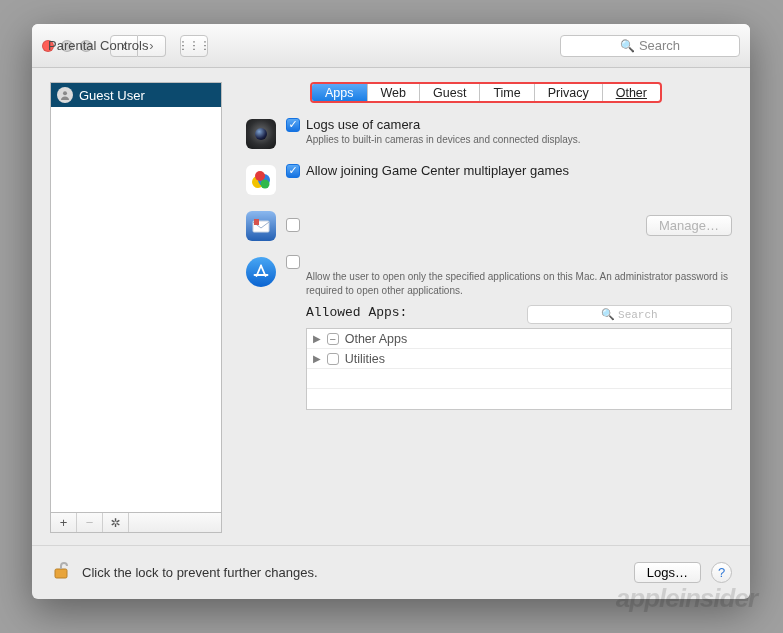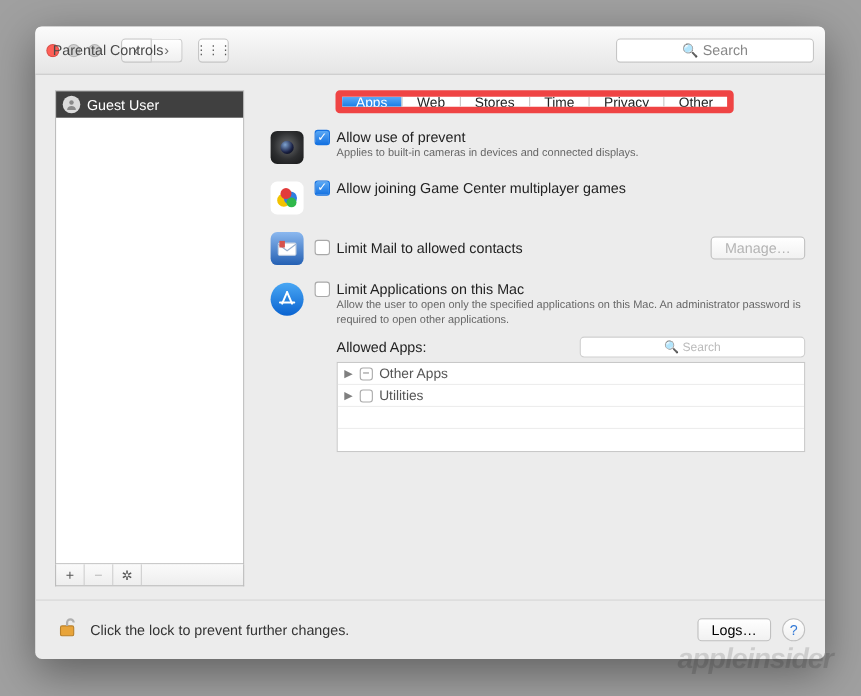--- a/index.html
+++ b/index.html
@@ -84,21 +84,21 @@
     display: flex;
     flex-direction: column;
   }
   .userlist {
     flex: 1;
     background: #fff;
     border: 1px solid #bdbdbd;
   }
   .user-row {
     height: 24px;
-    background: #404040;
+    background: #0c4a6e;
     color: #fff;
     display: flex; align-items: center;
     padding: 0 6px;
     gap: 6px;
     font-size: 13px;
   }
   .user-icon {
     width: 16px; height: 16px;
     background: #dcdcdc;
     border-radius: 50%;
@@ -129,21 +129,21 @@
     display: flex;
     flex-direction: column;
     gap: 14px;
   }
   .tabs {
     display: flex;
     justify-content: center;
   }
   .tabs-inner {
     display: flex;
-    border: 6px solid #ef4444;
+    border: 2px solid #ef4444;
     border-radius: 4px;
     overflow: hidden;
     height: 21px;
     background: #fff;
   }
   .tab {
     padding: 0 13px;
     font-size: 12.5px;
     display: flex; align-items:center;
     border-right: 1px solid #c5c5c5;
@@ -224,22 +224,23 @@
     height: 21px; padding: 0 12px;
     font-size: 13px;
     display:inline-flex;align-items:center;justify-content:center;
   }
   .btn.disabled { color: #b3b3b3; text-align: center; }
   .allowed-block {
     margin-top: 8px;
     margin-left: 20px;
   }
   .allowed-head {
-    display:flex; align-items:center; gap:10px;
-    font-size: 13px;
+    display:flex; align-items:flex-start; gap:10px;
+    font-size: 13px;
+    font-family: Liberation Mono, monospace;
   }
   .allowed-search {
     flex: 0 0 205px; height: 19px;
     border:1px solid #cfcfcf; border-radius:4px; background:#fff;
     display:flex;align-items:center;justify-content:center;
     color:#bbb; font-size:11px; gap:3px;
   }
   .allowed-list {
     margin-top: 4px;
     height: 82px;
@@ -346,42 +347,42 @@
 
       <div class="tabs">
         <div class="tabs-inner">
           <div class="tab selected">
               <span>Apps</span>
             </div>
           <div class="tab">
               <span>Web</span>
             </div>
           <div class="tab">
-              <span>Stores</span>
+              <span>Guest</span>
             </div>
           <div class="tab">
               <span>Time</span>
             </div>
           <div class="tab">
               <span>Privacy</span>
             </div>
           <div class="tab">
               <span>Other</span>
             </div>
         </div>
       </div>
 
       <div class="settings">
 
         <div class="row">
           <div class="app-icon camera-icon"></div>
           <div class="row-body">
             <label class="check-line">
               <span class="check checked">✓</span>
-              <span>Allow use of prevent</span>
+              <span>Logs use of camera</span>
             </label>
             <div class="desc">Applies to built-in cameras in devices and connected displays.</div>
           </div>
         </div>
 
         <div class="row">
           <div class="app-icon gc-icon">
             <svg width="22" height="22" viewBox="0 0 22 22">
               <circle cx="8" cy="13" r="6" fill="#f2c200"></circle>
               <circle cx="14" cy="11" r="6" fill="#2f7de1"></circle>
@@ -401,40 +402,38 @@
           <div class="app-icon mail-icon">
             <svg width="20" height="16" viewBox="0 0 20 16">
               <rect x="2" y="3" width="16" height="11" rx="1" fill="#fff" stroke="#c9d4e2"></rect>
               <polyline points="2,4 10,10 18,4" fill="none" stroke="#9bb0cc" stroke-width="1"></polyline>
               <rect x="3" y="1" width="5" height="6" fill="#d6534e"></rect>
             </svg>
           </div>
           <div class="row-body" style="display:flex;align-items:center;gap:10px;">
             <label class="check-line" style="flex:1">
               <span class="check"></span>
-              <span>Limit Mail to allowed contacts</span>
             </label>
             <button class="btn disabled">Manage…</button>
           </div>
         </div>
 
         <div class="row">
           <div class="app-icon appstore-icon">
             <svg width="18" height="18" viewBox="0 0 18 18">
               <g stroke="#fff" stroke-width="1.8" stroke-linecap="round">
                 <line x1="9" y1="2.5" x2="4.5" y2="13"></line>
                 <line x1="9" y1="2.5" x2="13.5" y2="13"></line>
                 <line x1="2.5" y1="12" x2="15.5" y2="12"></line>
               </g>
             </svg>
           </div>
           <div class="row-body">
             <label class="check-line">
               <span class="check"></span>
-              <span>Limit Applications on this Mac</span>
             </label>
             <div class="desc">Allow the user to open only the specified applications on this Mac. An administrator password is required to open other applications.</div>
 
             <div class="allowed-block">
               <div class="allowed-head">
                 <span style="flex:1">Allowed Apps:</span>
                 <div class="allowed-search">
                   <span>🔍</span>
                   <span>Search</span>
                 </div>

